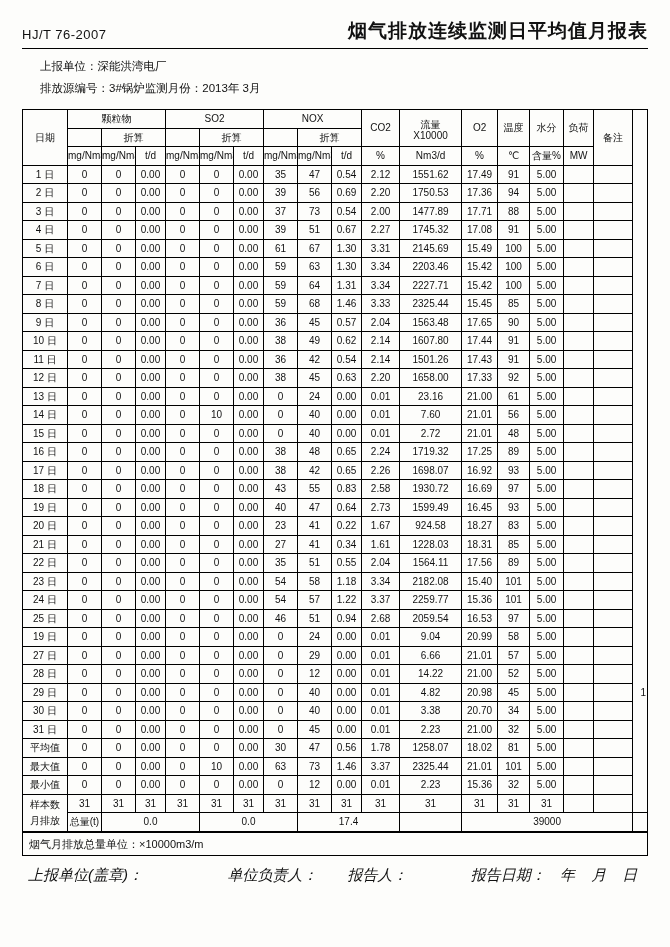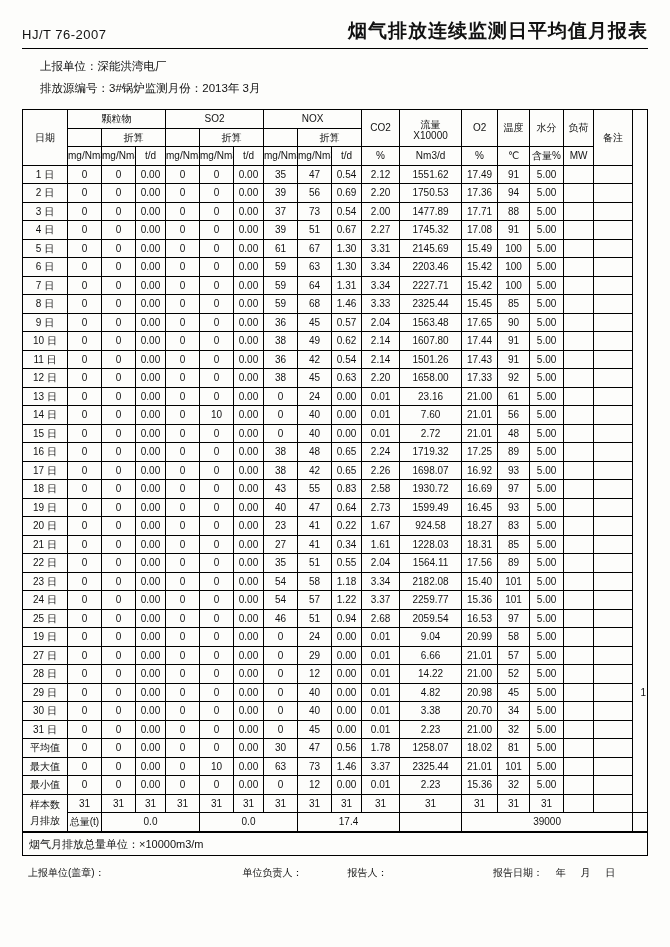--- a/index.html
+++ b/index.html
@@ -32,21 +32,21 @@
   }
   table.main{border:1.4px solid #000;}
   .g-sep{border-left:1.4px solid #000 !important;}
   .hdr-unit td{font-size:8.5px;height:15px;line-height:15px;}
   .hdr-main td{font-size:10.5px;}
   .date-col{font-size:10.5px;}
   .sum-label{font-size:10px;}
   .footer-tbl td{border:1px solid #000;font-size:11px;height:22px;line-height:22px;padding:0 6px;text-align:left;}
   .footer-tbl{border:1.4px solid #000;border-top:none;}
   .foot-note{font-size:11px;padding-left:6px;}
-  .sign-row{font-size:10px;}
+  .sign-row{font-size:15px;font-style:italic;}
   .pagenum{position:absolute;right:24px;bottom:10px;font-size:10px;}
 </style>
 </head>
 <body>
 
 <div class="page">
 
   <div class="hdr-row">
     <div class="std-no">HJ/T 76-2007</div>
     <div class="title">烟气排放连续监测日平均值月报表</div>

